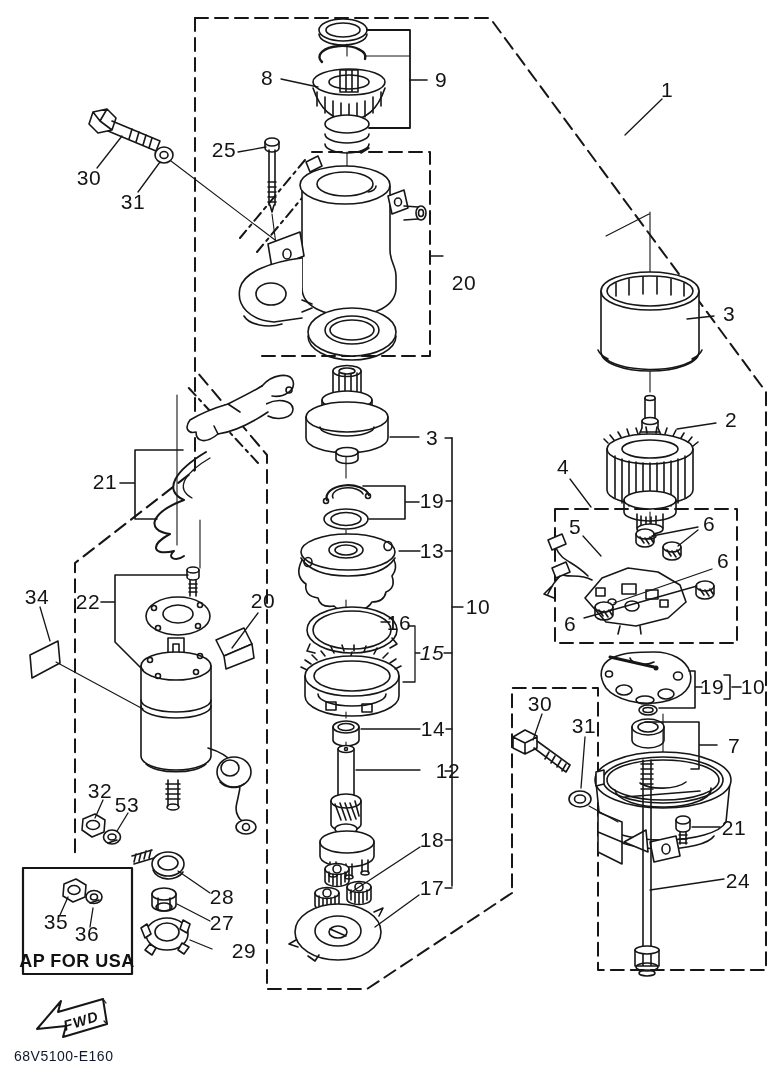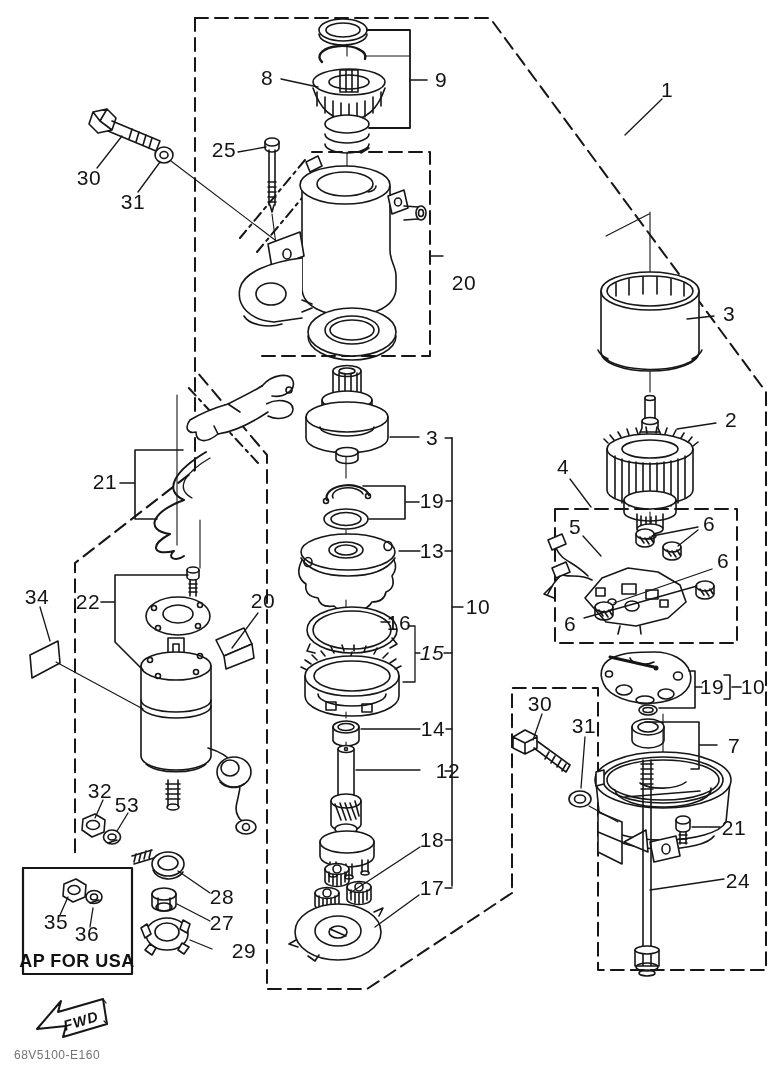--- a/index.html
+++ b/index.html
@@ -5,21 +5,21 @@
   html,body{margin:0;padding:0;background:#e8e8e8;}
   #stage{position:relative;width:778px;height:1084px;background:#ffffff;overflow:hidden;
          font-family:"Liberation Sans", sans-serif;}
   svg{position:absolute;left:0;top:0;}
   .lbl{position:absolute;transform:translate(-50%,-50%);font-size:21px;color:#141414;
        white-space:nowrap;letter-spacing:.5px;}
   .note{position:absolute;font-weight:bold;color:#111;}
   #ap-note{left:77px;top:961px;transform:translate(-50%,-50%);font-size:18px;letter-spacing:.5px;}
   #fwd-label{left:81px;top:1021px;transform:translate(-50%,-50%) rotate(-17deg);
              font-size:14.5px;font-style:italic;letter-spacing:1px;}
-  #part-code{position:absolute;left:14px;top:1048px;font-size:12px;color:#737373;letter-spacing:.5px;}
+  #part-code{position:absolute;left:14px;top:1048px;font-size:14px;color:#0f172a;letter-spacing:.5px;}
 </style>
 </head>
 <body>
 
 <div id="stage">
 
 <svg width="778" height="1084" viewBox="0 0 778 1084" fill="none" stroke="#161616" stroke-width="1.6" stroke-linecap="round" stroke-linejoin="round">
 
   <g stroke-width="2" stroke-dasharray="13 7">
     <path d="M195,18 H490 L766,392 V970 H598 V688 H512 V893"></path>

